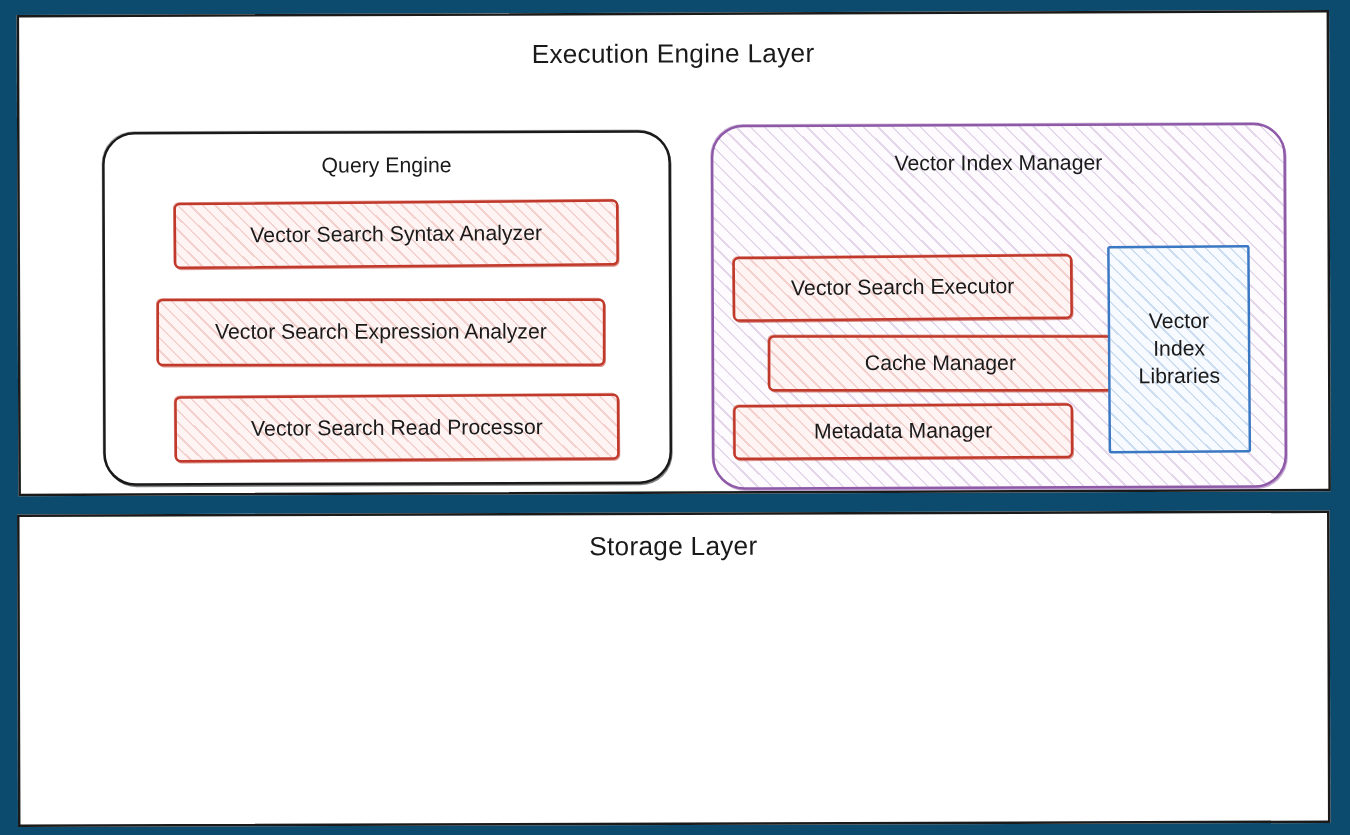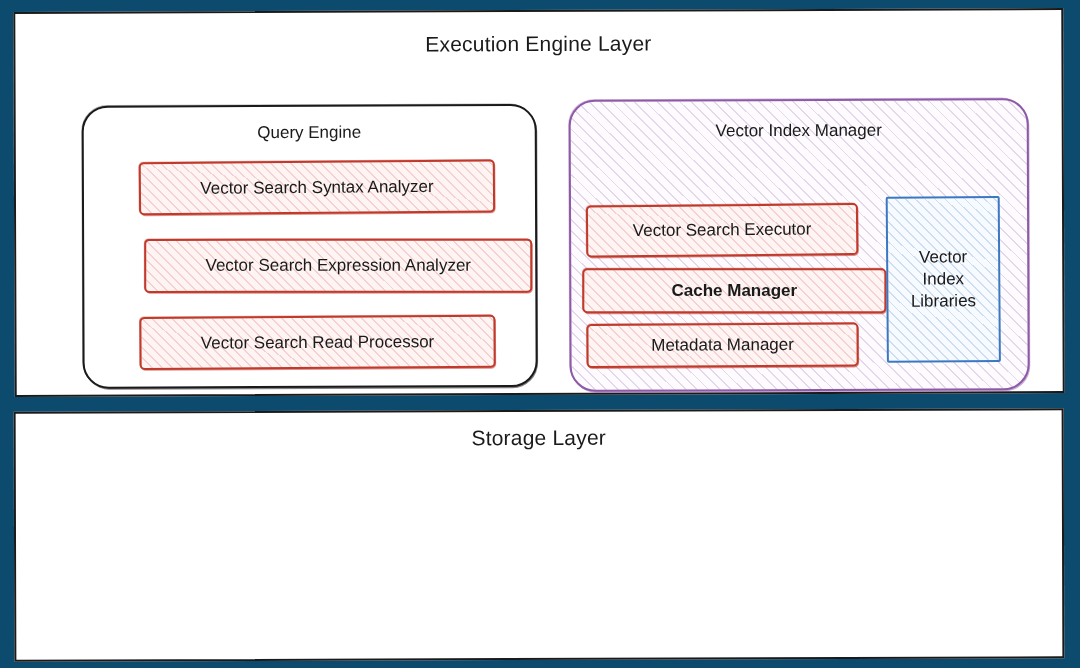--- a/index.html
+++ b/index.html
@@ -123,26 +123,26 @@
     justify-content: center;
     color: #1a1a1a;
     font-size: 17px;
     text-align: center;
     box-shadow: 0.9px 1.3px 0 -0.4px rgba(192,57,43,0.55),
                -0.8px -0.9px 0 -0.4px rgba(192,57,43,0.45);
   }
 
   
   #qe-b0 { left: 123px; top: 148px;  width: 356px; height: 53px; transform: rotate(-0.25deg); }
-  #qe-b1 { left: 128px; top: 226px;  width: 388px; height: 54px; transform: rotate(0.18deg); }
+  #qe-b1 { left: 109px; top: 226px;  width: 359px; height: 54px; transform: rotate(0.18deg); }
   #qe-b2 { left: 123px; top: 303px;  width: 356px; height: 53px; transform: rotate(-0.15deg); }
 
   
   #vim-b0 { left: 570px; top: 193px; width: 272px; height: 52px; transform: rotate(-0.3deg); }
-  #vim-b1 { left: 566px; top: 257px; width: 304px; height: 45px; transform: rotate(0.22deg); font-weight: bold; }
+  #vim-b1 { left: 598px; top: 257px; width: 276px; height: 45px; transform: rotate(0.22deg); }
   #vim-b2 { left: 570px; top: 312px; width: 272px; height: 44px; transform: rotate(-0.12deg); }
 
   
   #vector-index-libraries {
     position: absolute;
     left: 870px;
     top: 186px;
     width: 114px;
     height: 166px;
     box-sizing: border-box;

